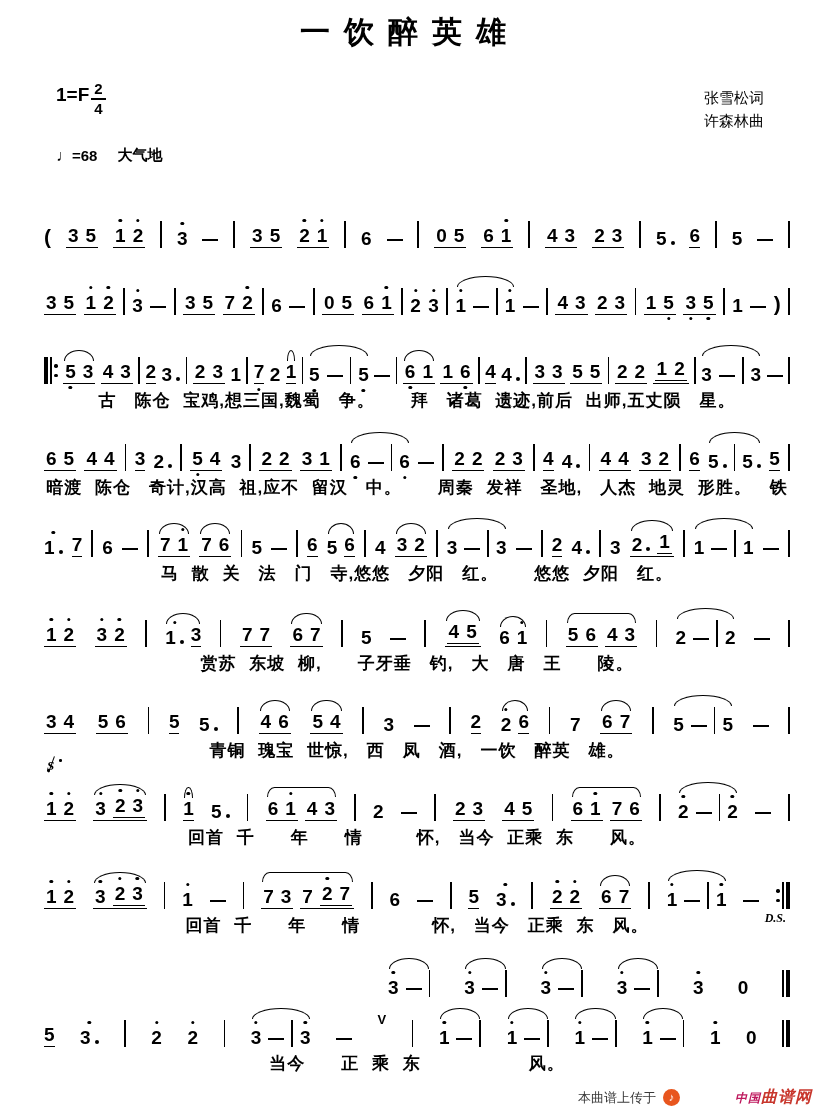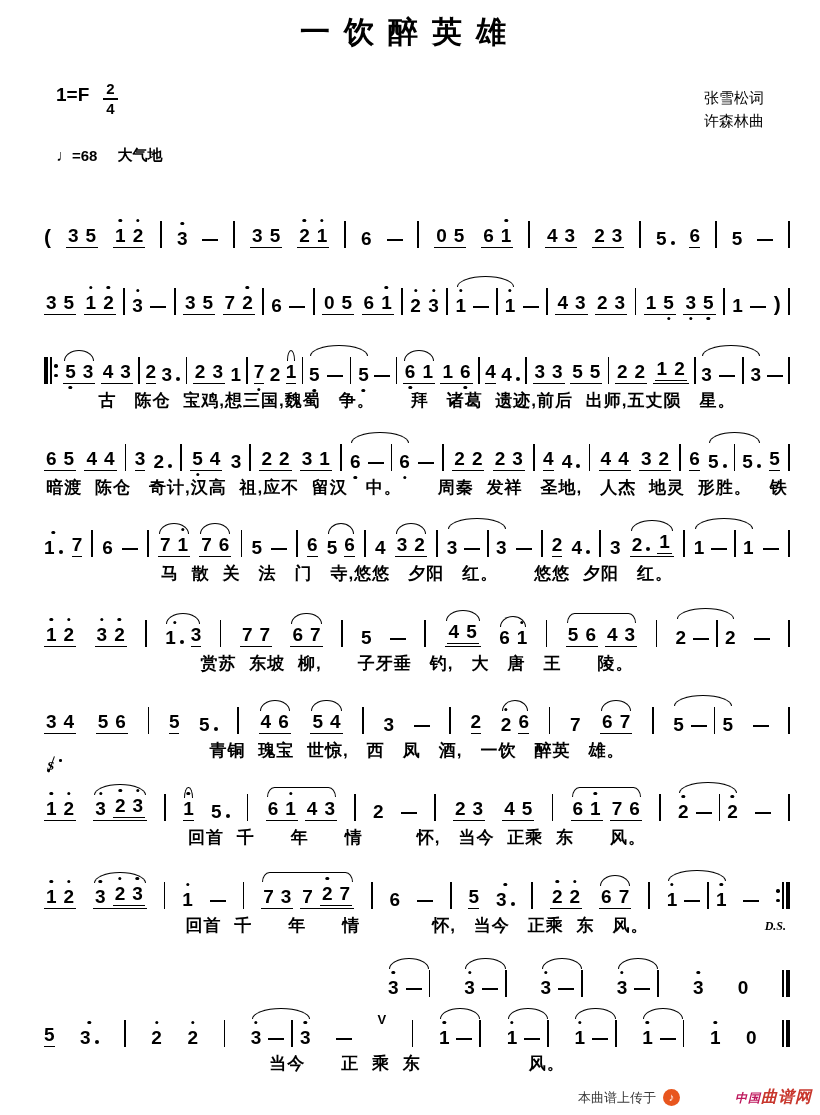--- a/index.html
+++ b/index.html
@@ -2,21 +2,21 @@
 <html><head>
 <meta charset="utf-8">
 <style>
   html,body{margin:0;padding:0;background:#fff;}
   .page{position:relative;width:820px;height:1115px;margin:0 auto;background:#ffffff;
         overflow:hidden;font-family:"Liberation Sans",sans-serif;color:#000;}
 
   
   .title{position:absolute;top:12px;left:0;width:100%;text-align:center;
          font-size:30px;font-weight:bold;letter-spacing:14px;}
-  .keybar{position:absolute;top:84px;left:56px;display:flex;align-items:flex-start;gap:14px;
+  .keybar{position:absolute;top:84px;left:56px;display:flex;align-items:flex-start;gap:2px;
           font-size:19px;font-weight:bold;}
   .ts{display:inline-flex;flex-direction:column;align-items:center;font-size:15px;
       font-weight:bold;line-height:1.05;margin-top:-3px;}
   .ts-top{border-bottom:2px solid #000;padding:0 3px 1px;}
   .ts-bot{padding-top:1px;}
   .credits{position:absolute;top:86px;right:56px;font-size:15px;line-height:1.55;text-align:center;}
   .tempo{position:absolute;top:146px;left:56px;display:flex;gap:20px;align-items:center;
          font-size:15px;font-weight:bold;}
   .tempo .tnote{font-size:16px;}
 
@@ -59,21 +59,21 @@
   .breath{font-size:13px;font-weight:bold;margin-bottom:20px;}
 
   .segno{position:absolute;top:-15px;left:3px;width:12px;height:16px;
          font-family:"Liberation Serif",serif;font-style:italic;font-weight:bold;font-size:13px;}
   .segno::before{content:"";position:absolute;left:4px;top:-2px;height:17px;width:1.4px;
                  background:#000;transform:rotate(20deg);}
   .segno::after{content:"";position:absolute;width:2.6px;height:2.6px;border-radius:50%;
                 background:#000;right:-3px;top:1px;box-shadow:-12px 10px 0 #000;}
 
   .endlabel{position:absolute;right:4px;top:50px;font-family:"Liberation Serif",serif;
-            font-style:italic;font-weight:bold;font-size:12px;margin-top:8px;}
+            font-style:italic;font-weight:bold;font-size:12px;}
 
   .lyrics{margin-top:5px;font-size:17px;font-weight:bold;letter-spacing:1px;
           word-spacing:7px;white-space:pre;text-align:center;}
 
   
   .wm{position:absolute;right:8px;bottom:7px;display:flex;align-items:center;gap:7px;}
   .wm-prefix{font-size:13px;color:#3a3a3a;}
   .logo{width:17px;height:17px;border-radius:50%;background:#e8561e;color:#fff;
         display:flex;align-items:center;justify-content:center;font-size:11px;line-height:1;}
   .site{display:flex;align-items:baseline;}

